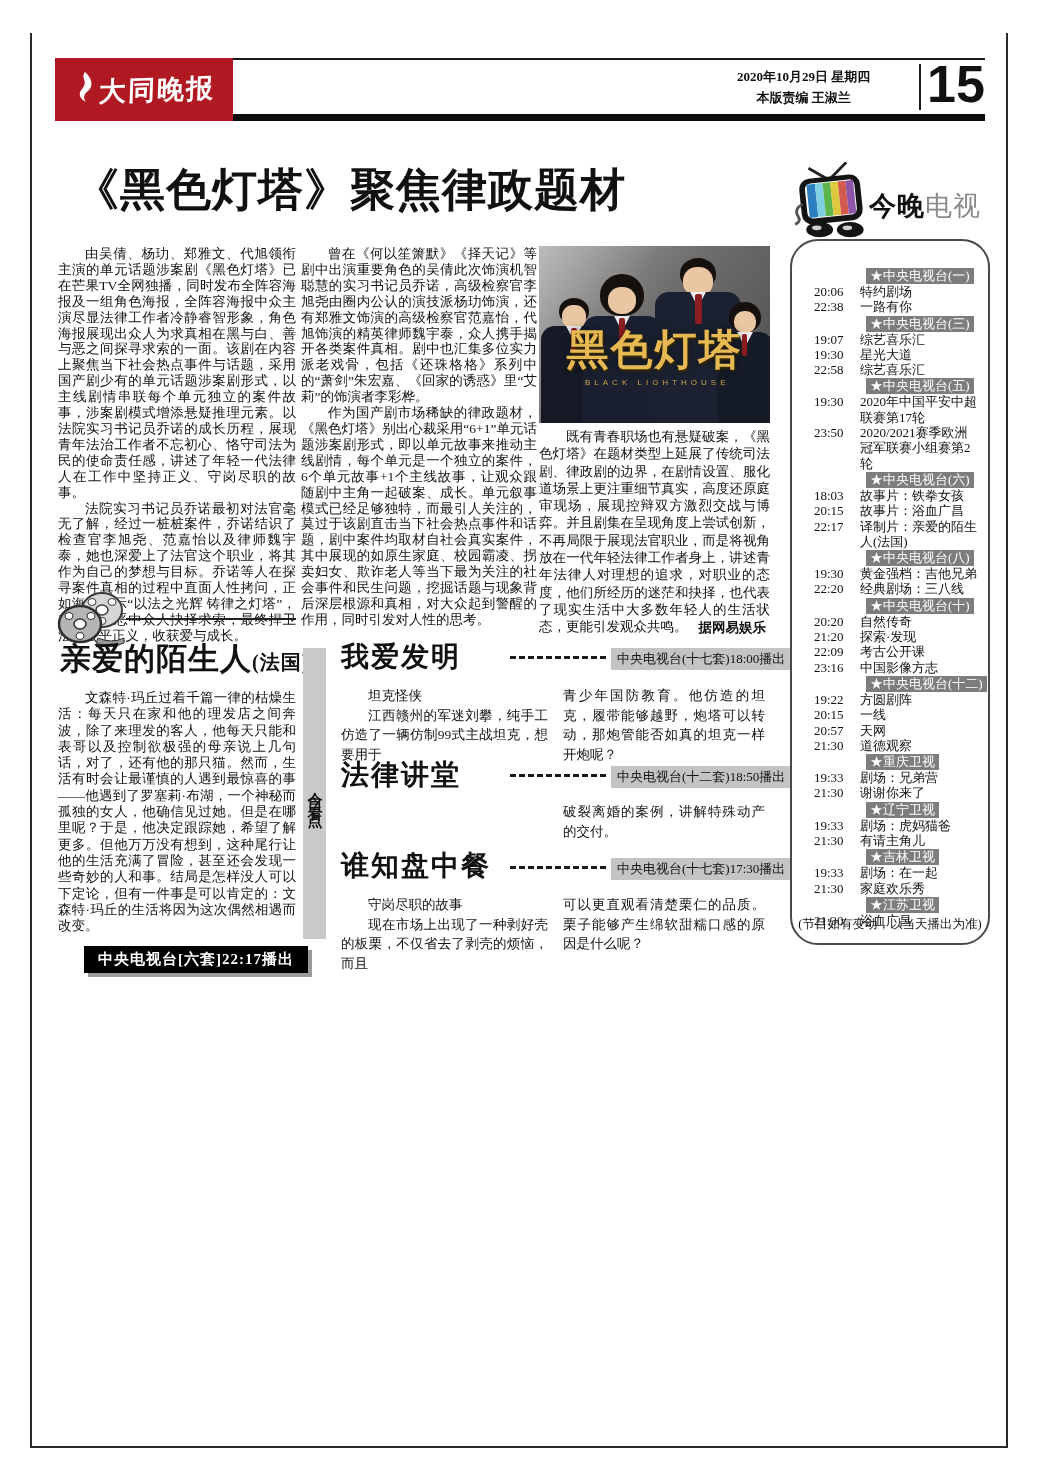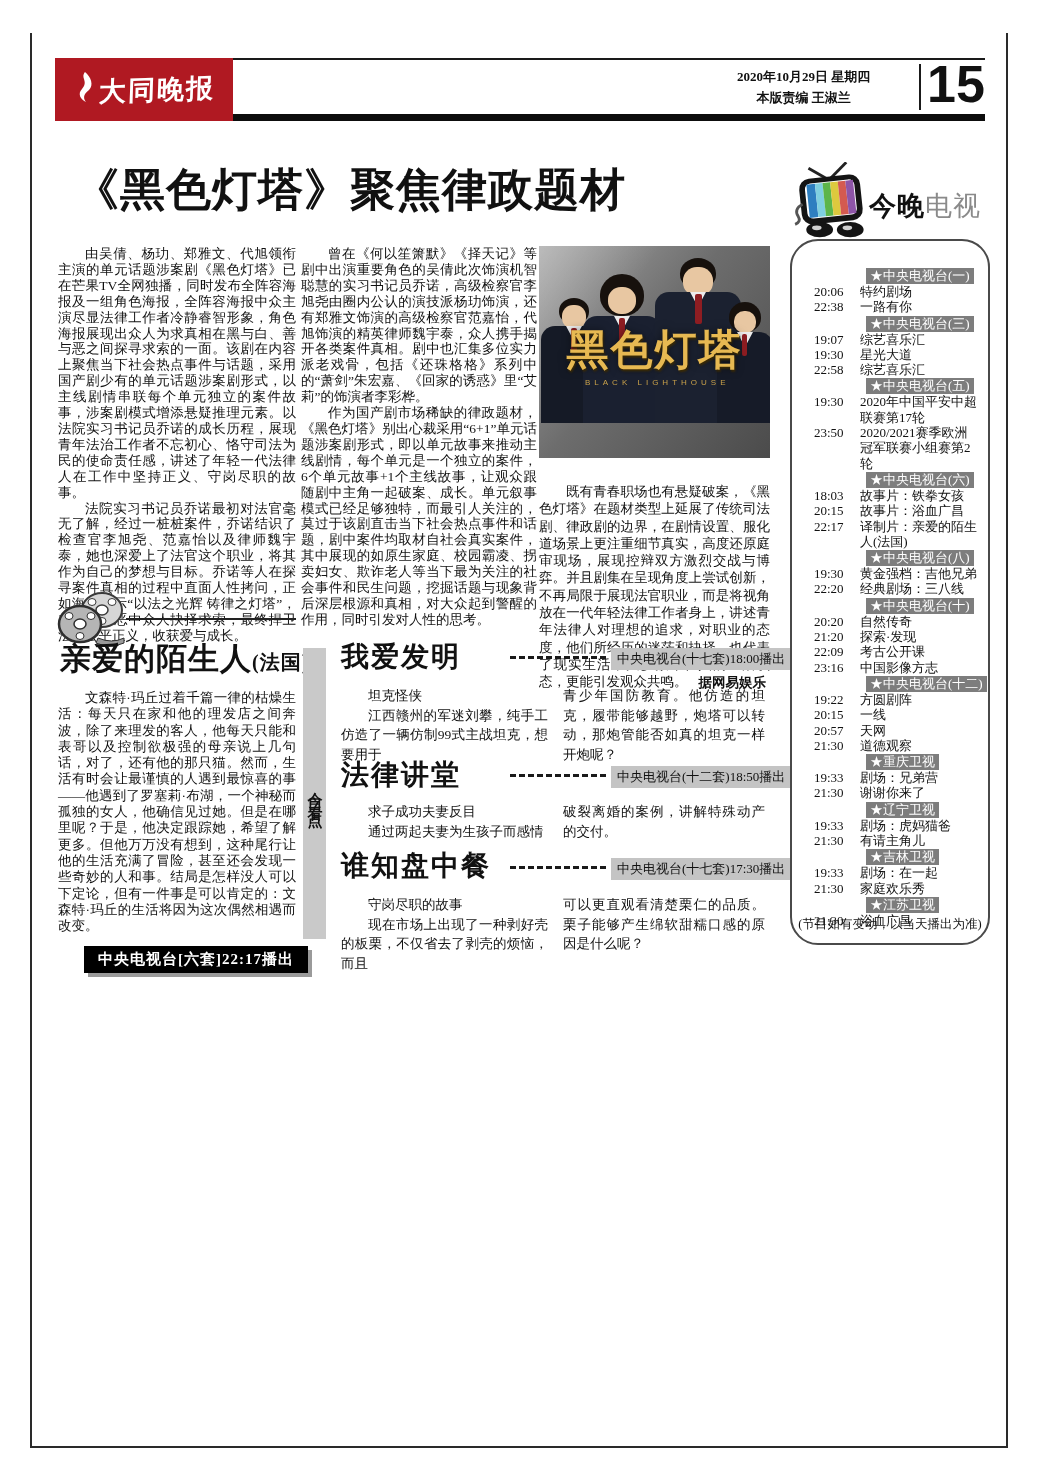--- a/index.html
+++ b/index.html
@@ -28,21 +28,21 @@
   .headline{left:74px;top:160px;font-size:45px;font-weight:bold;letter-spacing:1px;}
   .col{text-align:justify;}
   .col p{margin:0;text-indent:2em;font-size:13.5px;line-height:15.9px;}
   .col1{left:58px;top:246px;width:238px;}
   .col2{left:301px;top:246px;width:236px;}
   .col3{left:539px;top:246px;width:231px;}
   .col3 p{line-height:17.3px;}
   .credit{text-align:right;font-size:13.5px;font-weight:bold;margin-top:-17px;padding-right:4px;}
 
   
-  .photo{position:relative;width:231px;height:212px;margin-bottom:25px;overflow:hidden;
+  .photo{position:relative;width:231px;height:177px;margin-bottom:5px;overflow:hidden;
          background:linear-gradient(130deg,#a5a5a5 0%,#6d6d6d 45%,#4b4b4b 100%);}
   .photo:before{content:"";position:absolute;left:-40px;top:-30px;width:150px;height:240px;
          background:linear-gradient(115deg,rgba(255,255,255,.35),rgba(255,255,255,0) 60%);transform:rotate(8deg);}
   .person{position:absolute;}
   .person div{position:absolute;}
   .hair{background:#17110d;border-radius:50% 50% 46% 46%;}
   .face{background:#e8c7a2;border-radius:46%;}
   .torso{background:#1a2030;border-radius:14px 14px 0 0;}
   .vcol{width:0;height:0;border-left:8px solid transparent;border-right:8px solid transparent;border-top:15px solid #ececec;}
   .tie{background:#8e1d22;border-radius:2px;}
@@ -193,24 +193,20 @@
     <p>坦克怪侠</p>
     <p>江西赣州的军迷刘攀，纯手工仿造了一辆仿制99式主战坦克，想要用于</p>
   </div>
   <div class="abs hl-col" style="left:563px;top:686px;width:202px">
     <p class="noindent">青少年国防教育。他仿造的坦克，履带能够越野，炮塔可以转动，那炮管能否如真的坦克一样开炮呢？</p>
   </div>
 
   <div class="abs hl-title" style="left:341px;top:756px">法律讲堂</div>
   <div class="abs hl-dash" style="left:510px;top:774px"></div>
   <div class="abs hl-badge" style="left:611px;top:766px">中央电视台(十二套)18:50播出</div>
-  <div class="abs hl-col" style="left:341px;top:802px;width:207px">
-    <p>求子成功夫妻反目</p>
-    <p>通过两起夫妻为生孩子而感情</p>
-  </div>
   <div class="abs hl-col" style="left:563px;top:802px;width:202px">
     <p class="noindent">破裂离婚的案例，讲解特殊动产的交付。</p>
   </div>
 
   <div class="abs hl-title" style="left:341px;top:847px">谁知盘中餐</div>
   <div class="abs hl-dash" style="left:510px;top:866px"></div>
   <div class="abs hl-badge" style="left:611px;top:858px">中央电视台(十七套)17:30播出</div>
   <div class="abs hl-col" style="left:341px;top:895px;width:207px">
     <p>守岗尽职的故事</p>
     <p>现在市场上出现了一种剥好壳的板栗，不仅省去了剥壳的烦恼，而且</p>

